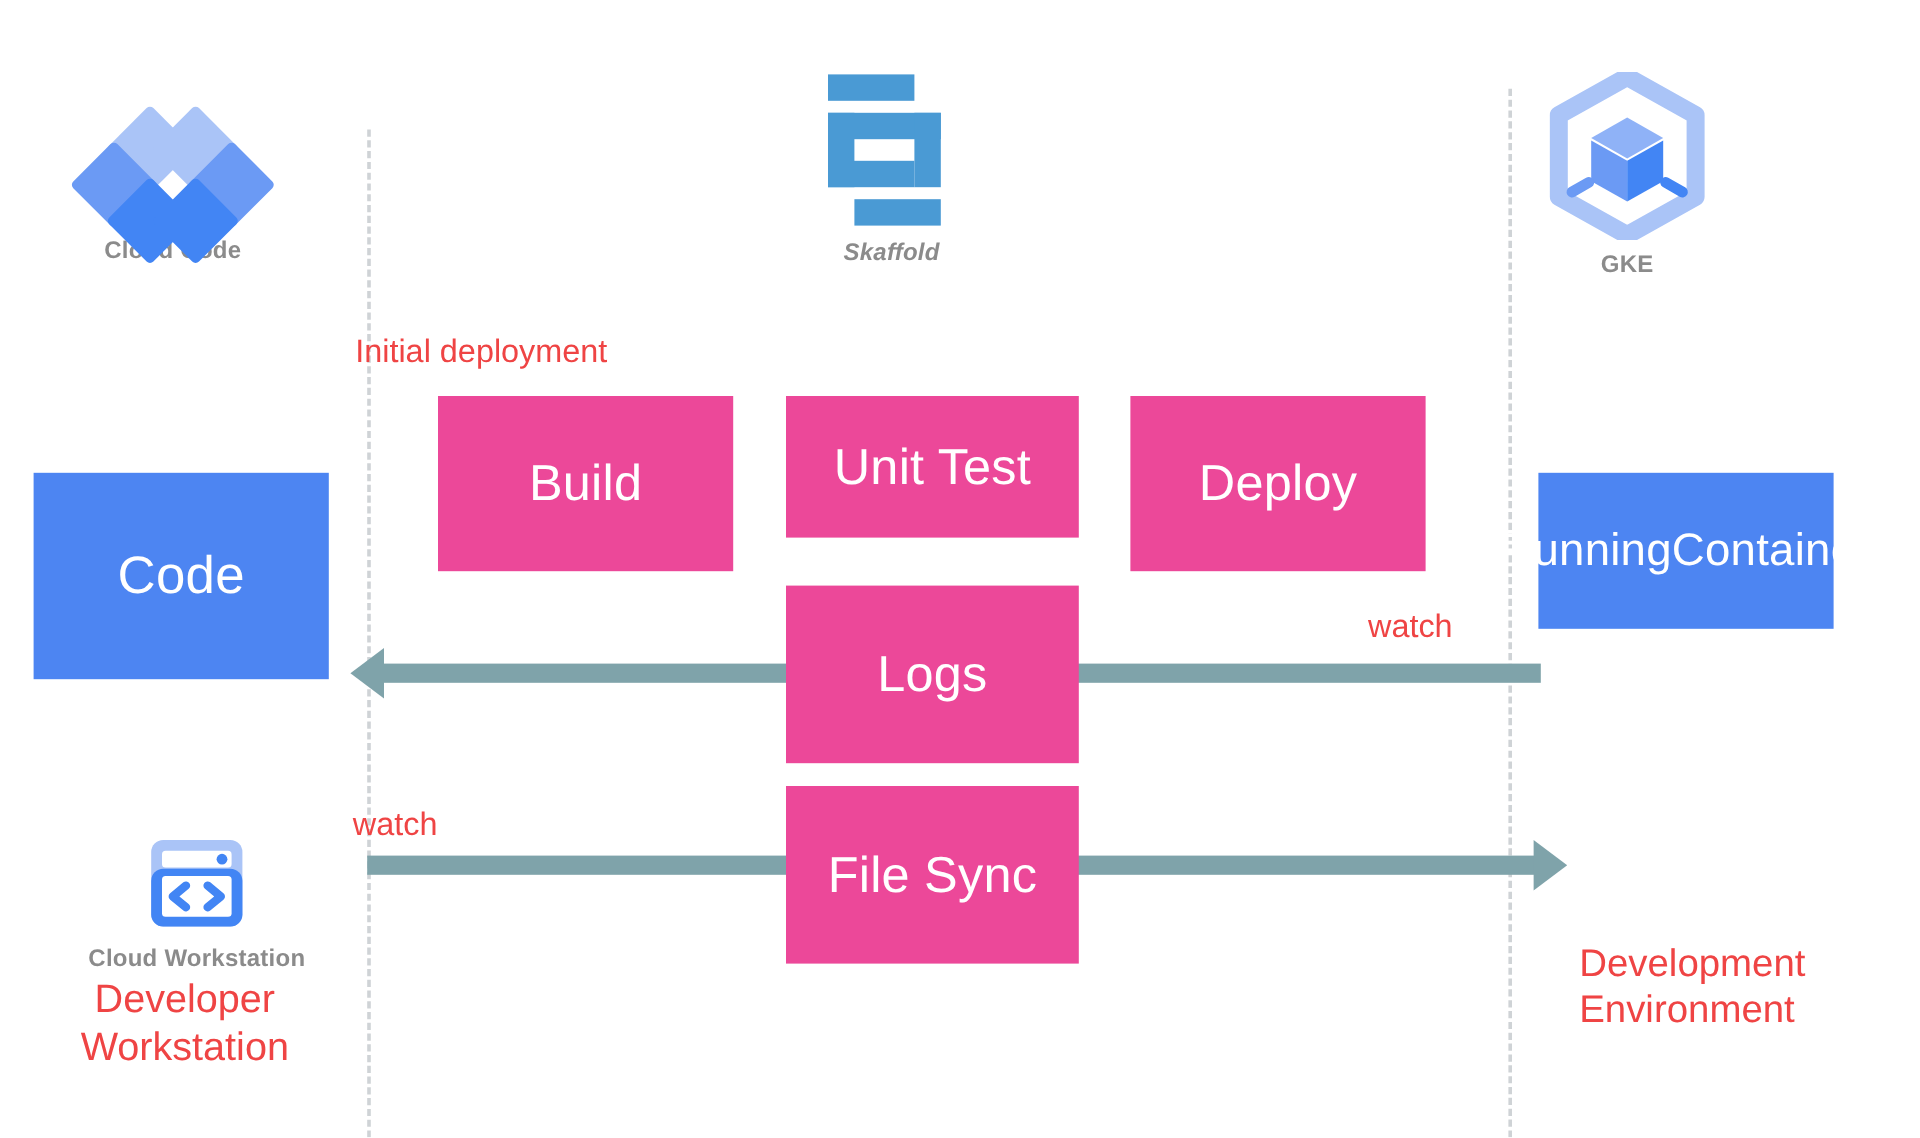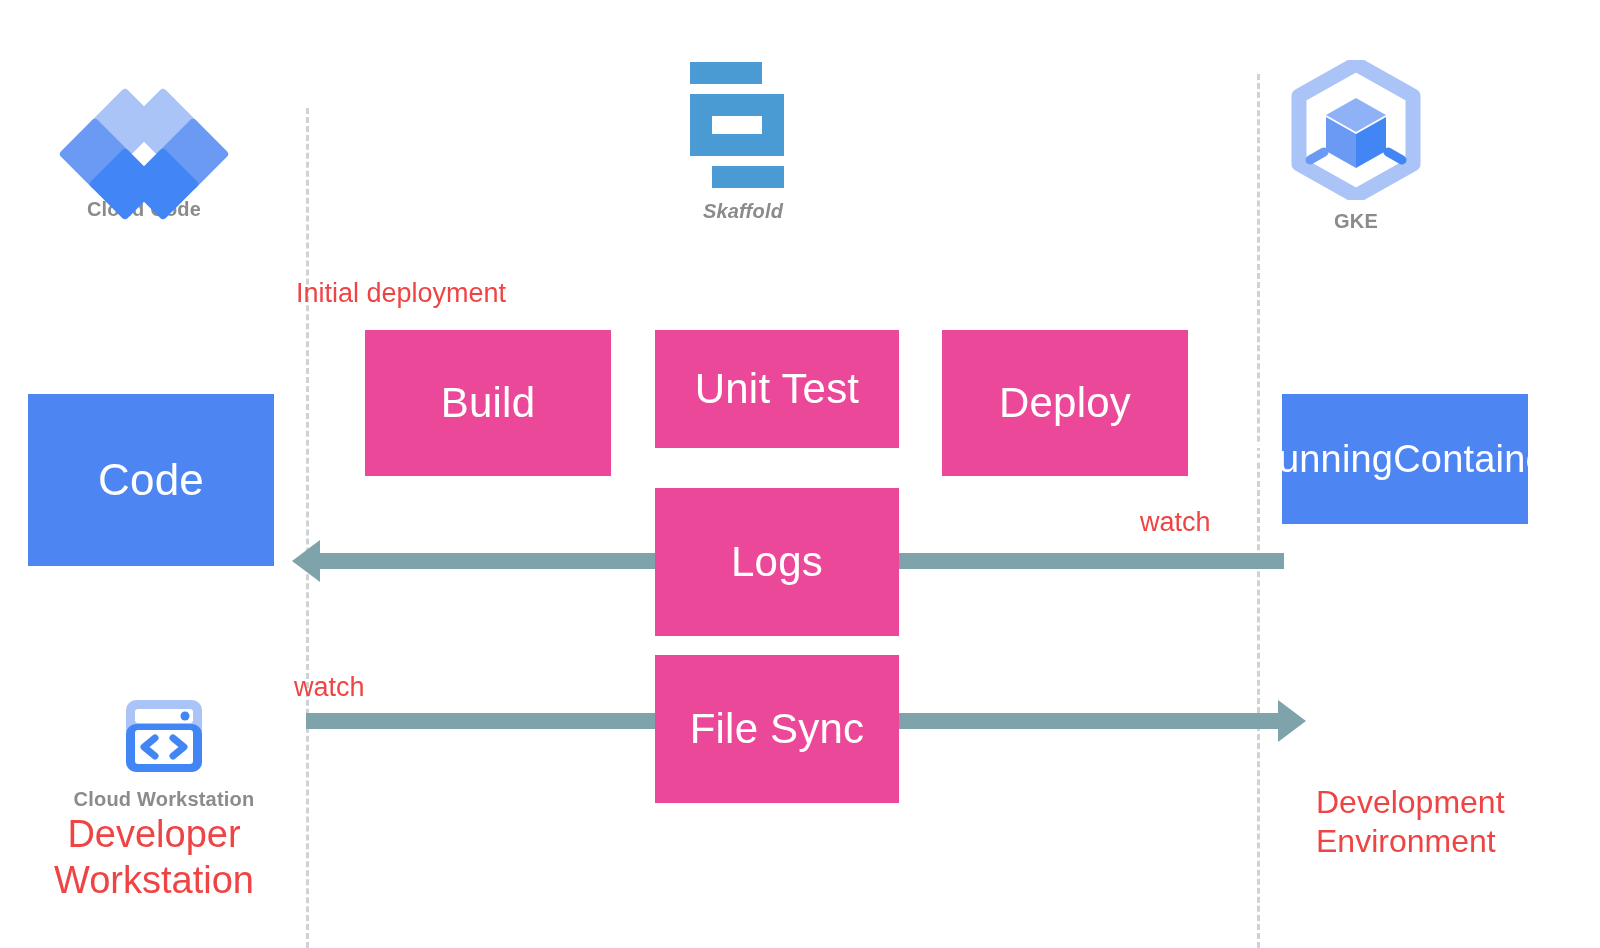--- a/index.html
+++ b/index.html
@@ -144,21 +144,21 @@
   .label {
     position: absolute;
     color: #ef4444;
     white-space: nowrap;
   }
   #label-initial-deployment { left: 296px;  top: 278px; font-size: 27px; }
   #label-stream             { left: 1140px; top: 507px; font-size: 27px; }
   #label-watch              { left: 294px;  top: 672px; font-size: 27px; }
   #label-developer-workstation {
     left: 30px; top: 812px; width: 248px;
-    text-align: center; font-size: 38px; line-height: 1.2; white-space: normal;
+    text-align: center; font-size: 33px; line-height: 1.2; white-space: normal;
   }
   #label-development-environment {
     left: 1316px; top: 783px; width: 300px;
     text-align: left; font-size: 32px; line-height: 1.22; white-space: normal;
   }
 </style>
 </head>
 <body>
 
 <div id="canvas">

